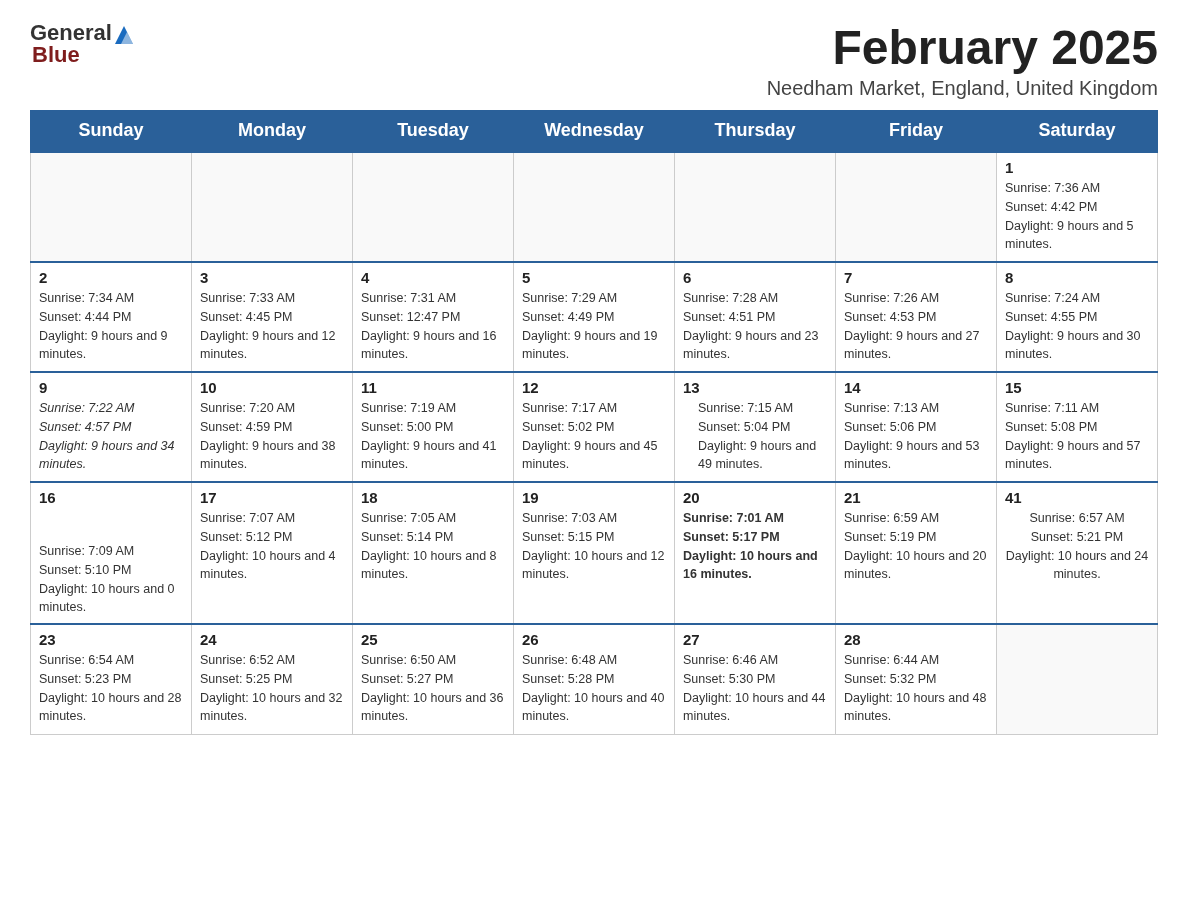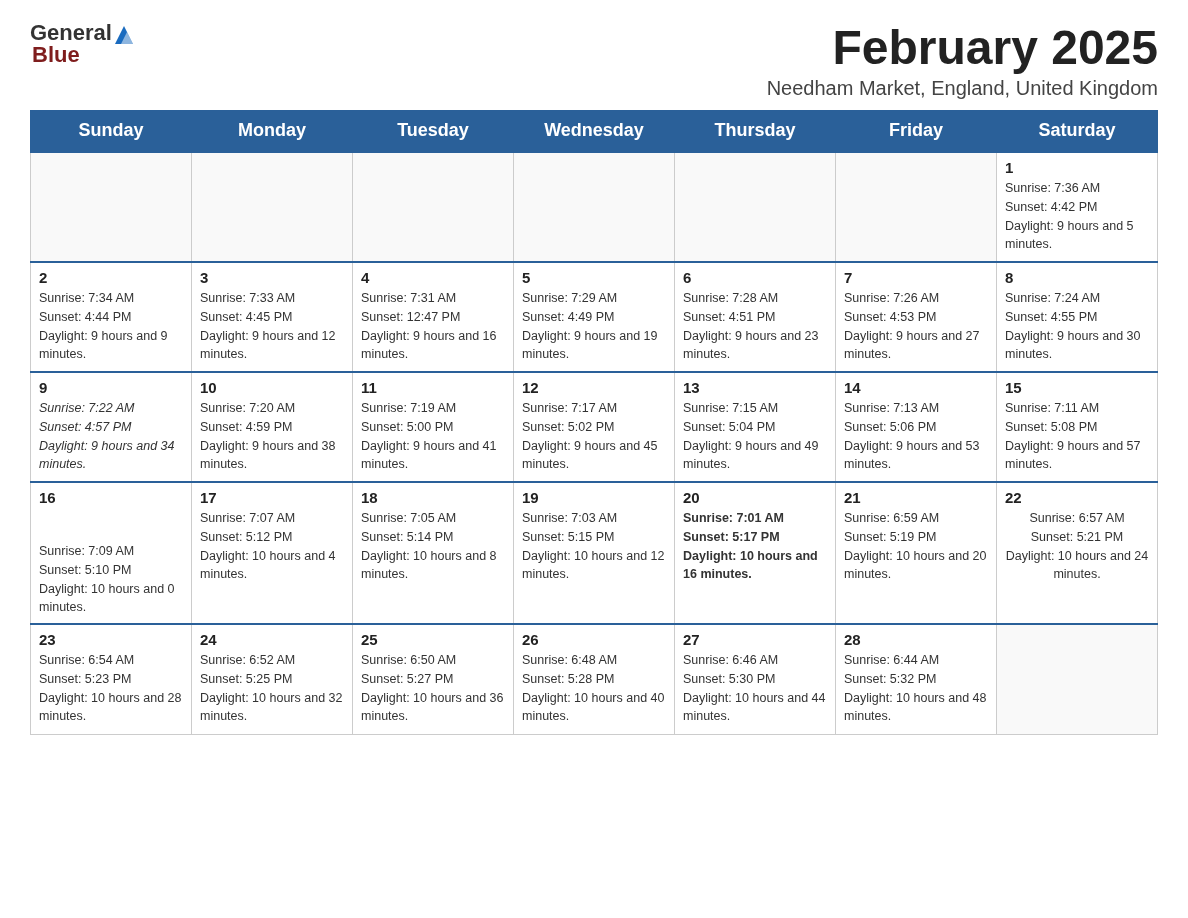--- a/index.html
+++ b/index.html
@@ -211,21 +211,21 @@
 Daylight: 9 hours and 41 minutes.</div>
         </td>
         <td>
           <span class="day-number">12</span>
           <div class="day-info" style="white-space: pre-line;">Sunrise: 7:17 AM
 Sunset: 5:02 PM
 Daylight: 9 hours and 45 minutes.</div>
         </td>
         <td>
           <span class="day-number">13</span>
-          <div class="day-info" style="white-space: pre-line;">Sunrise: 7:15 AM
+          <div class="day-info" style="white-space: pre-line; margin-left: 15px;">Sunrise: 7:15 AM
 Sunset: 5:04 PM
 Daylight: 9 hours and 49 minutes.</div>
         </td>
         <td>
           <span class="day-number">14</span>
           <div class="day-info" style="white-space: pre-line;">Sunrise: 7:13 AM
 Sunset: 5:06 PM
 Daylight: 9 hours and 53 minutes.</div>
         </td>
         <td>
@@ -266,21 +266,21 @@
 Sunset: 5:17 PM
 Daylight: 10 hours and 16 minutes.</div>
         </td>
         <td>
           <span class="day-number">21</span>
           <div class="day-info" style="white-space: pre-line;">Sunrise: 6:59 AM
 Sunset: 5:19 PM
 Daylight: 10 hours and 20 minutes.</div>
         </td>
         <td>
-          <span class="day-number">22</span>
+          <span class="day-number">41</span>
           <div class="day-info" style="white-space: pre-line; text-align: center;">Sunrise: 6:57 AM
 Sunset: 5:21 PM
 Daylight: 10 hours and 24 minutes.</div>
         </td>
       </tr>
       <tr>
         <td>
           <span class="day-number">23</span>
           <div class="day-info" style="white-space: pre-line;">Sunrise: 6:54 AM
 Sunset: 5:23 PM

